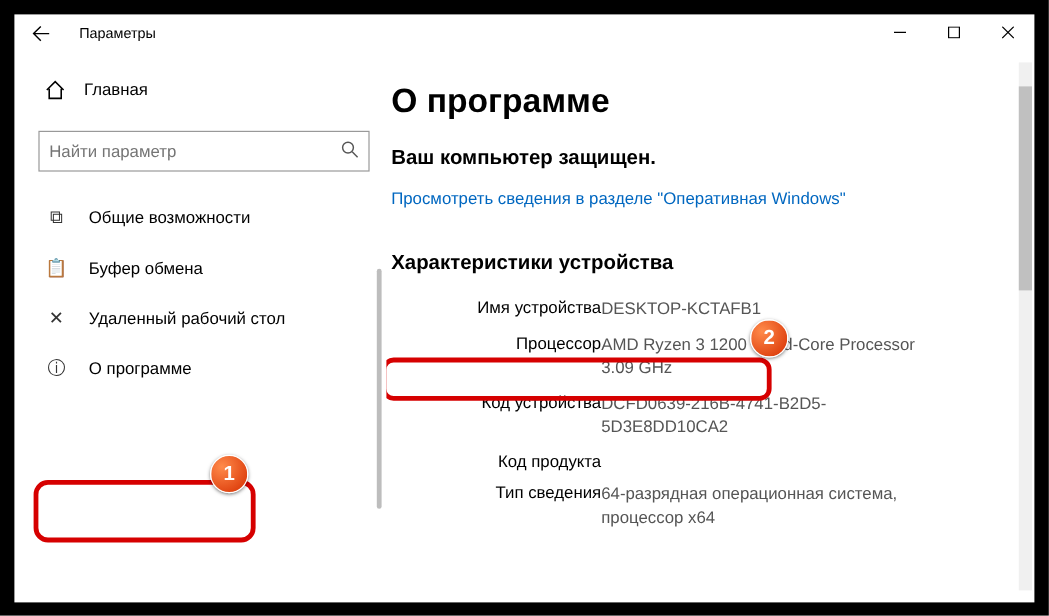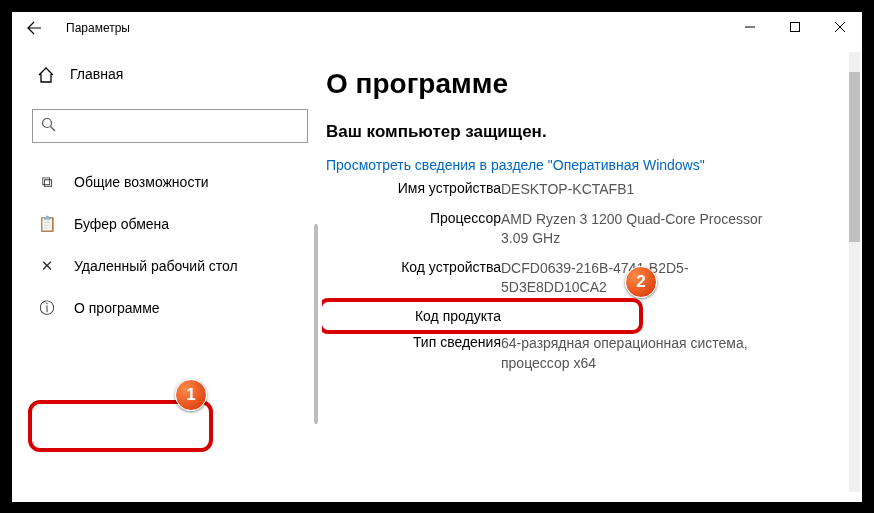--- a/index.html
+++ b/index.html
@@ -266,20 +266,21 @@
       <div class="home">
         <span class="icon">
           <svg width="18" height="18" viewBox="0 0 18 18">
               <path d="M2 9 L9 2 L16 9 M4 8 V16 H14 V8" fill="none" stroke="#000" stroke-width="1.3"></path>
             </svg>
         </span>
         <span>Главная</span>
       </div>
 
       <div class="search">
+        <input type="text" placeholder="Найти параметр" style="">
         <span class="mag">
           <svg width="15" height="15" viewBox="0 0 15 15">
               <circle cx="6" cy="6" r="4.5" fill="none" stroke="#555" stroke-width="1.2"></circle>
               <line x1="9.5" y1="9.5" x2="14" y2="14" stroke="#555" stroke-width="1.2"></line>
             </svg>
         </span>
       </div>
 
 
       <div class="nav">
@@ -307,20 +308,21 @@
 
       <div class="highlight-1"></div>
       <div class="callout callout-1">1</div>
     </div>
 
     <div class="main">
       <h1>О программе</h1>
       <div class="protect">Ваш компьютер защищен.</div>
       <a class="link">Просмотреть сведения в разделе "Оперативная Windows"</a>
 
+      <div class="spec-title">Характеристики устройства</div>
 
       <div class="spec-row">
         <div class="label">Имя устройства</div>
         <div class="value">DESKTOP-KCTAFB1</div>
       </div>
       <div class="spec-row">
         <div class="label">Процессор</div>
         <div class="value">AMD Ryzen 3 1200 Quad-Core Processor 3.09 GHz</div>
       </div>
       <div class="spec-row">

